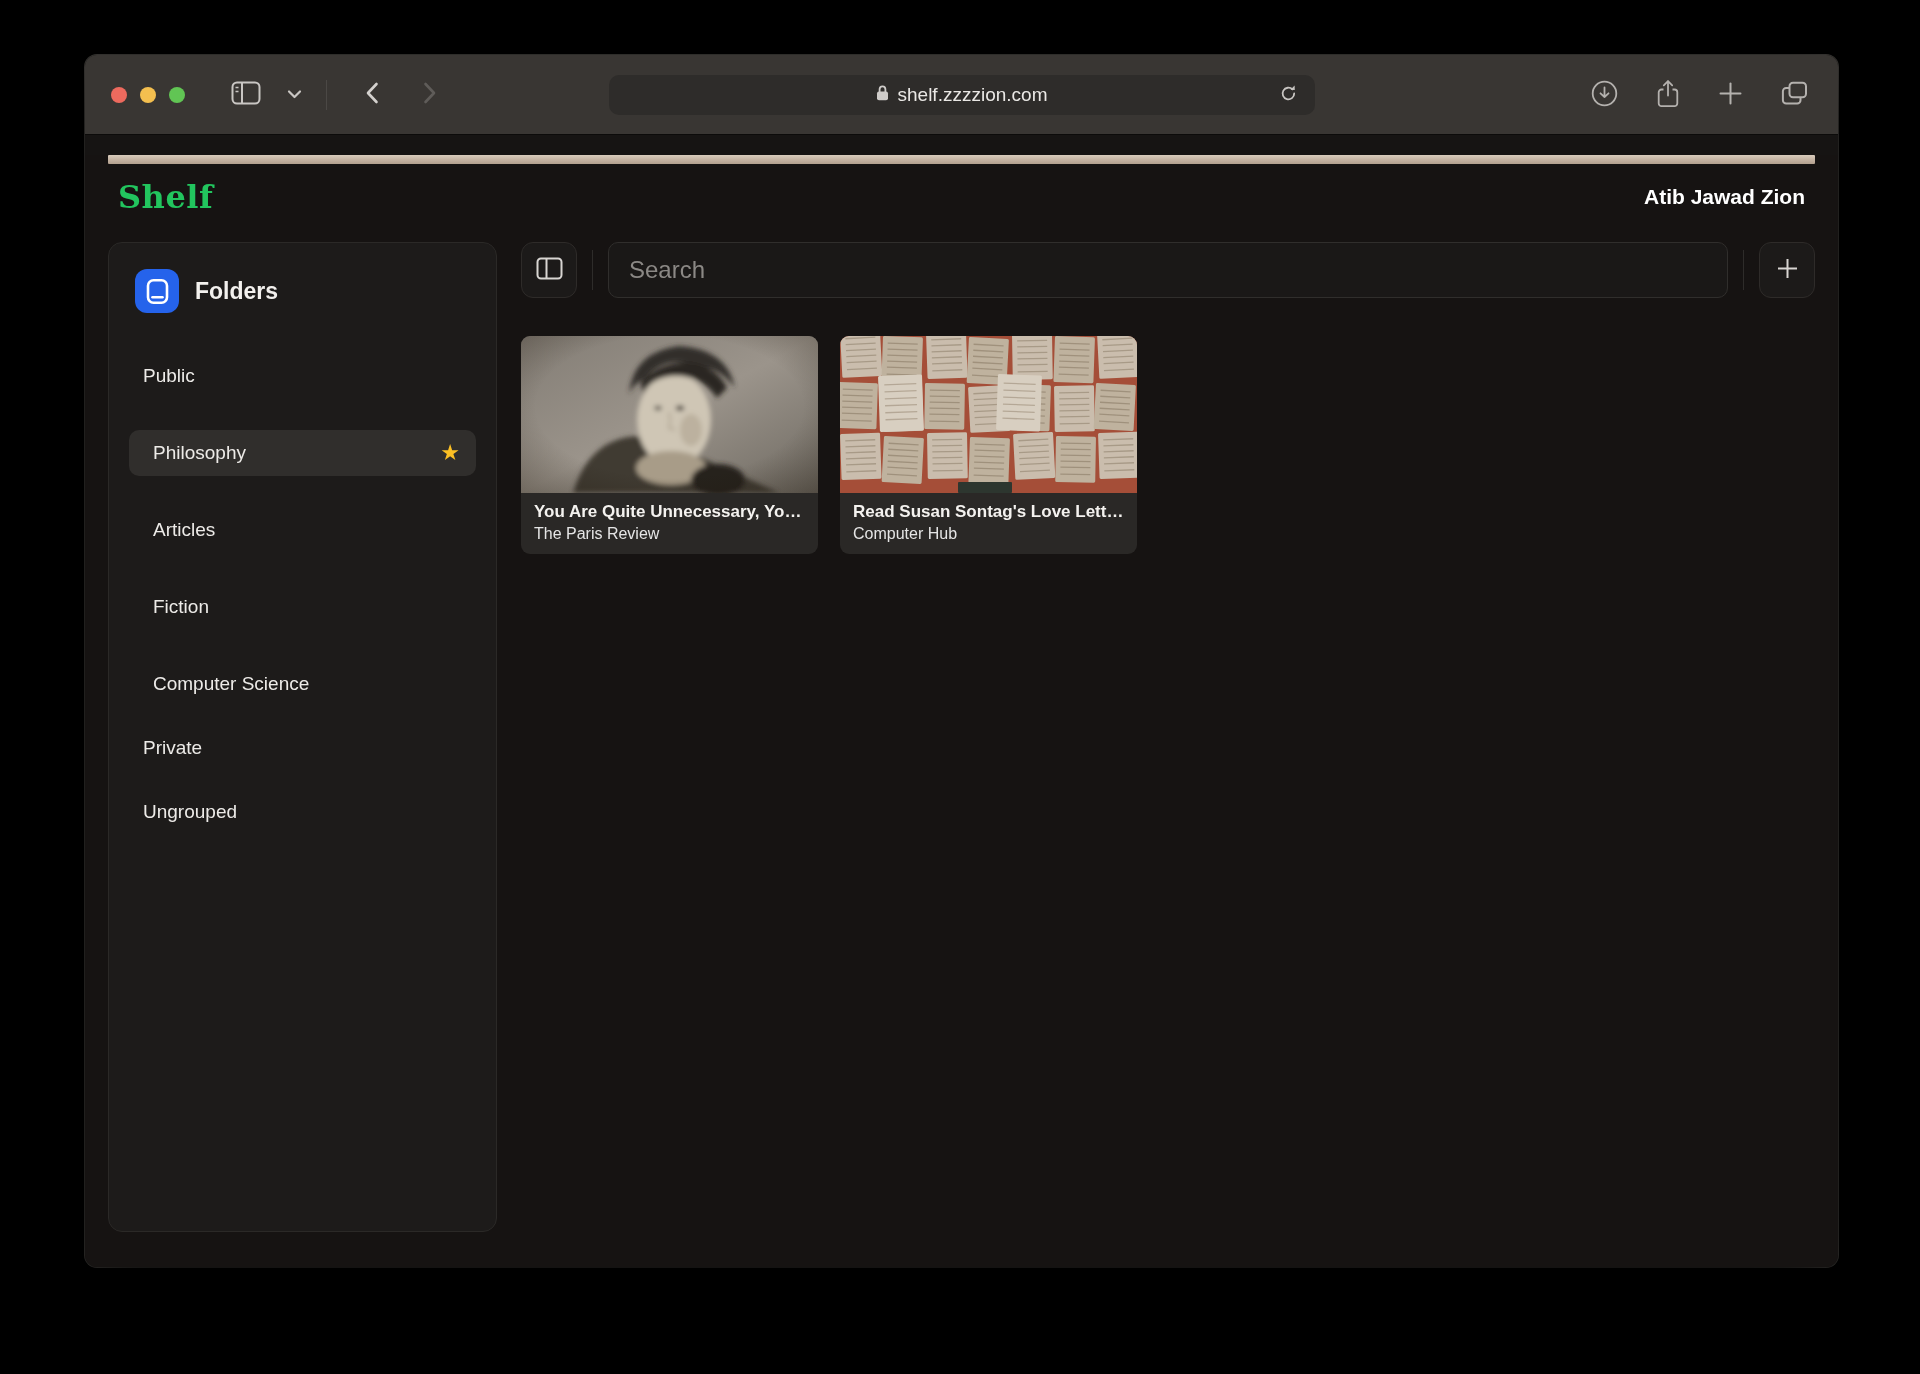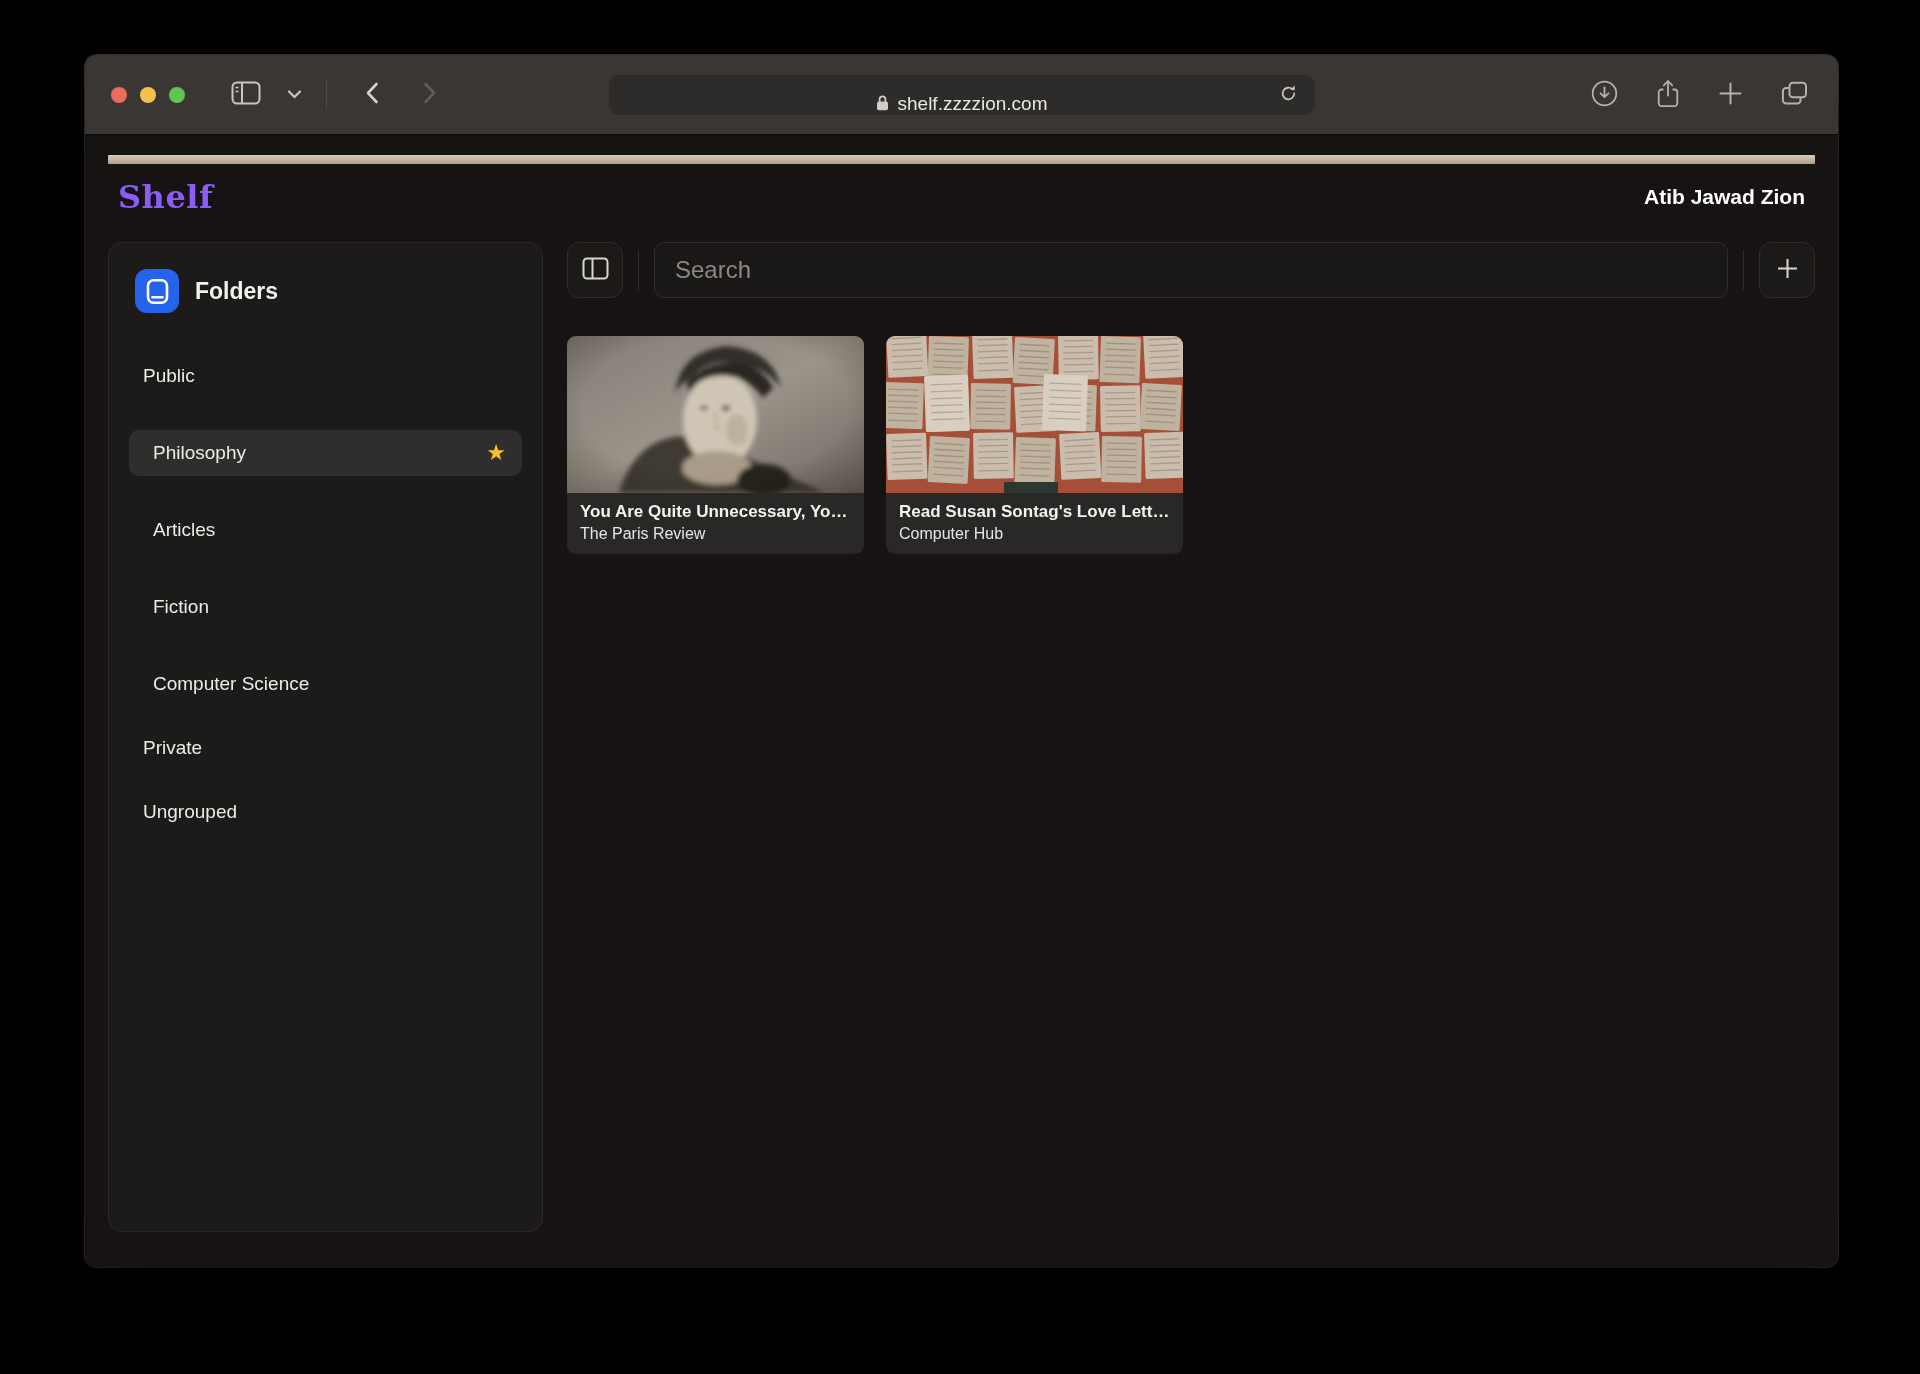--- a/index.html
+++ b/index.html
@@ -15,38 +15,38 @@
   .traffic { display:flex; gap:13px; }
   .dot { width:16px; height:16px; border-radius:50%; }
   .dot.red { background:#ed6a5e; } .dot.yellow { background:#f4bf4f; } .dot.green { background:#61c554; }
 
   .nav-cluster { display:flex; align-items:center; margin-left:42px; gap:18px; }
   .tb-sep { width:1px; height:30px; background:#4b4845; }
   .icon-btn { display:flex; align-items:center; justify-content:center; background:none; border:none; cursor:pointer; padding:4px; }
 
   .url-field { position:absolute; left:50%; top:50%; transform:translate(-50%,-50%);
                width:706px; height:40px; background:#2e2c2a; border-radius:10px;
-               display:flex; align-items:flex-end; justify-content:center; gap:9px; }
+               display:flex; align-items:center; justify-content:center; gap:9px; }
   .url-text { color:#eae8e5; font-size:19px; }
   .reload { position:absolute; right:13px; top:50%; transform:translateY(-50%); }
 
   .right-icons { position:absolute; right:26px; display:flex; align-items:center; gap:30px; }
 
   
   .page { position:relative; height:1132px; background:#161312; padding:0 23px; }
   .accent-bar { height:9px; margin-top:20px; border-radius:1px;
                 background:linear-gradient(180deg,#d9ccbd 0%,#c4b2a1 55%,#b2a08e 100%); }
   .site-header { display:flex; justify-content:space-between; align-items:center; margin-top:14px; padding:0 10px; }
-  .logo { font-family:"DejaVu Serif", serif; font-size:32px; font-weight:600; color:#8b5cf6; letter-spacing:.5px; }
+  .logo { font-family:"DejaVu Serif", serif; font-size:32px; font-weight:600; color:#22c55e; letter-spacing:.5px; }
   .user-name { font-size:21px; font-weight:600; color:#ffffff; }
 
   .content-row { display:flex; margin-top:26px; gap:24px; }
 
   
-  .folders-panel { width:435px; height:990px; background:#1d1b1a; border:1px solid #2b2927;
+  .folders-panel { width:389px; height:990px; background:#1d1b1a; border:1px solid #2b2927;
                    border-radius:14px; padding:26px 20px; flex-shrink:0; }
   .folders-head { display:flex; align-items:center; gap:16px; margin-bottom:40px; padding-left:6px; }
   .folders-app-icon { width:44px; height:44px; border-radius:12px; background:#2563eb;
                       display:flex; align-items:center; justify-content:center; }
   .folders-title { font-size:23px; font-weight:700; color:#f3f1ee; }
 
   .folder-item { position:relative; display:flex; align-items:center; height:46px; border-radius:10px;
                  font-size:19px; color:#edebe8; cursor:pointer; margin-bottom:1px; }
   .folder-item.lvl0 { padding-left:14px; }
   .folder-item.lvl1 { padding-left:24px;margin-top:31px; }

